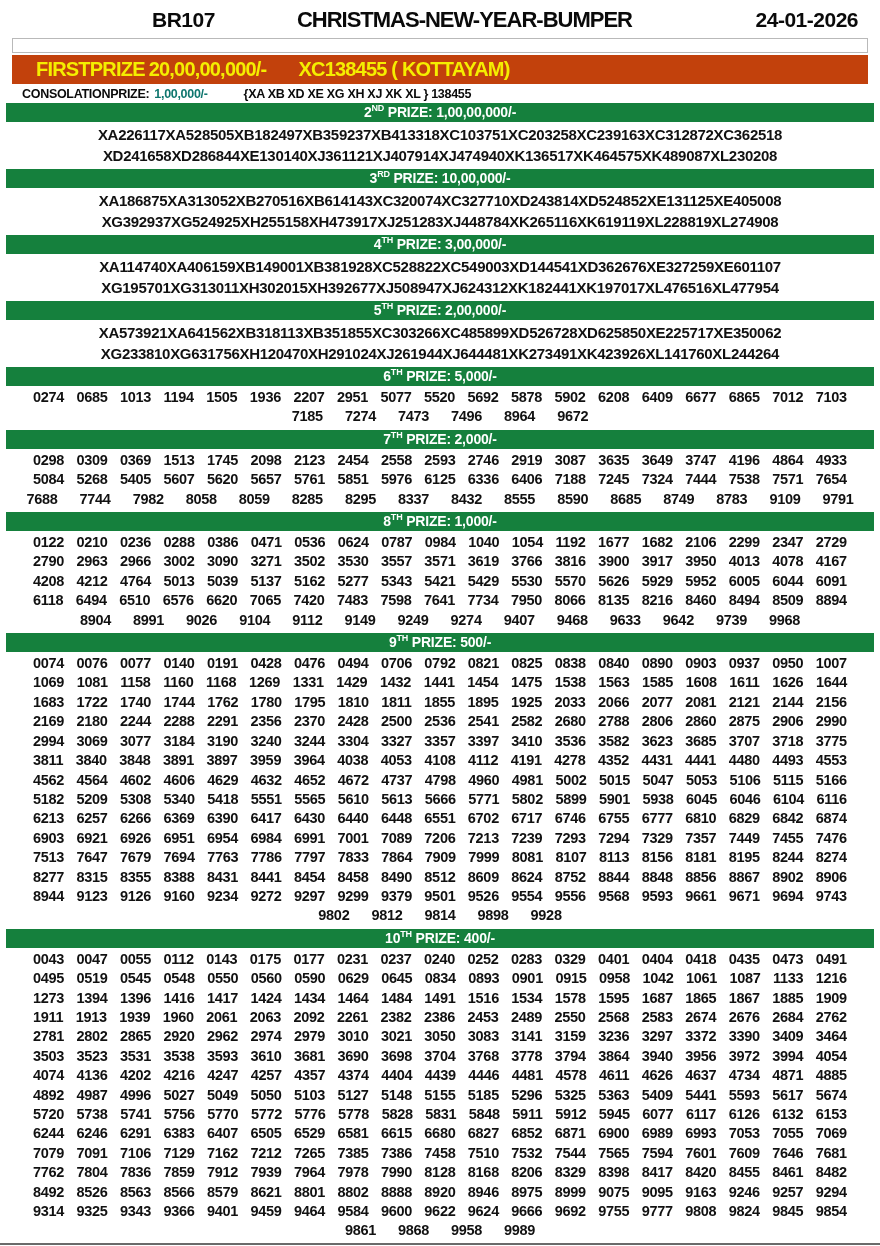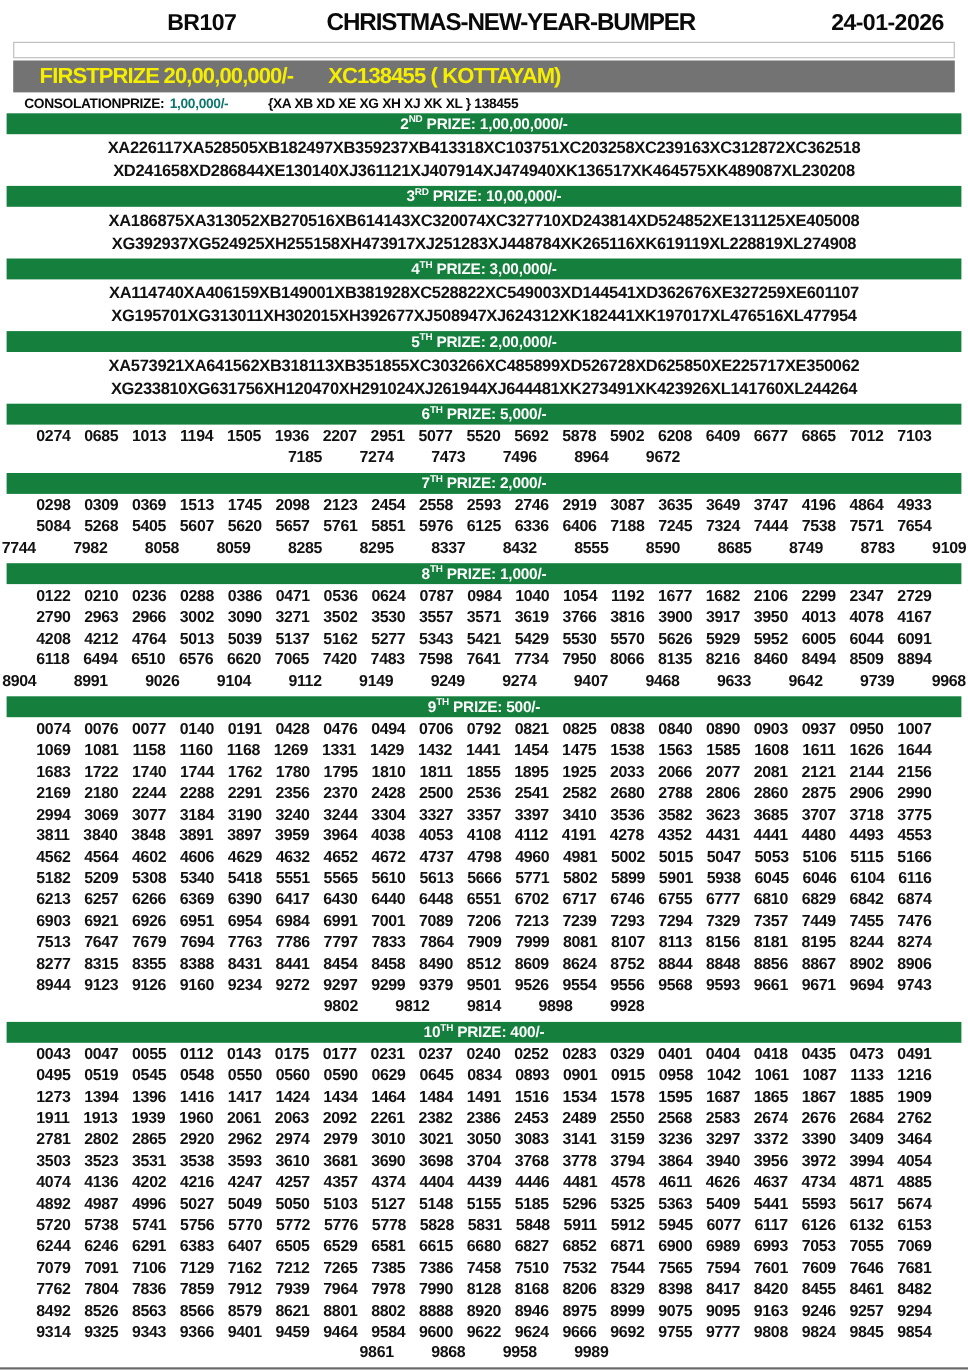--- a/index.html
+++ b/index.html
@@ -6,41 +6,41 @@
   .page{width:880px;height:1246px;background:#fff;position:relative;overflow:hidden;
         font-family:"Liberation Sans",sans-serif;color:#0a0a0a;}
   
   .top{display:flex;align-items:baseline;padding:7px 22px 2px 0;font-weight:bold;}
   .top .code{margin-left:152px;font-size:21px;letter-spacing:-0.5px;}
   .top .title{margin-left:82px;font-size:22px;letter-spacing:-1px;}
   .top .date{margin-left:auto;font-size:21px;letter-spacing:-0.5px;}
   
   .strip{margin:3px 12px 2px;height:13px;border:1px solid #b9b9b9;background:#fff;}
   
-  .fp{margin:1px 12px 0;background:#737373;color:#f5ee00;display:flex;align-items:center;
+  .fp{margin:1px 12px 0;background:#c2410c;color:#f5ee00;display:flex;align-items:center;
       height:29px;font-weight:bold;font-size:20px;letter-spacing:-0.8px;}
   .fp .fp-label{margin-left:24px;}
   .fp .fp-amount{margin-left:4px;}
   .fp .fp-ticket{margin-left:32px;}
   
   .consol{display:flex;align-items:center;height:19px;font-weight:bold;font-size:12.5px;
           margin:0 12px 0 22px;letter-spacing:-0.3px;}
   .consol .amt{color:#0f766e;margin-left:5px;}
   .consol .series{margin-left:36px;}
   
   .bar{margin:0 6px;background:#15803d;color:#fff;text-align:center;font-weight:bold;
        font-size:14px;height:19px;line-height:19px;letter-spacing:-0.2px;}
   .bar sup{font-size:9px;line-height:0;}
   .rows{padding:2px 0 3px;}
   .row{display:flex;font-weight:bold;color:#111;}
   .row.tickets{padding:0 85px;justify-content:center;line-height:21px;
                font-size:15px;letter-spacing:-0.3px;}
   .row.plain{padding:0 33px;justify-content:space-between;line-height:19.4px;
              font-size:14.5px;letter-spacing:-0.3px;}
-  .row.center{justify-content:center;gap:34px;padding:0;}
+  .row.center{justify-content:center;gap:22px;padding:0;}
   .bottom-rule{position:absolute;left:0;right:0;bottom:1px;height:2px;background:#6a6a6a;}
 </style>
 </head>
 <body>
 
 <div class="page">
 
   <div class="top">
     <span class="code">BR107</span>
     <span class="title">CHRISTMAS-NEW-YEAR-BUMPER</span>

